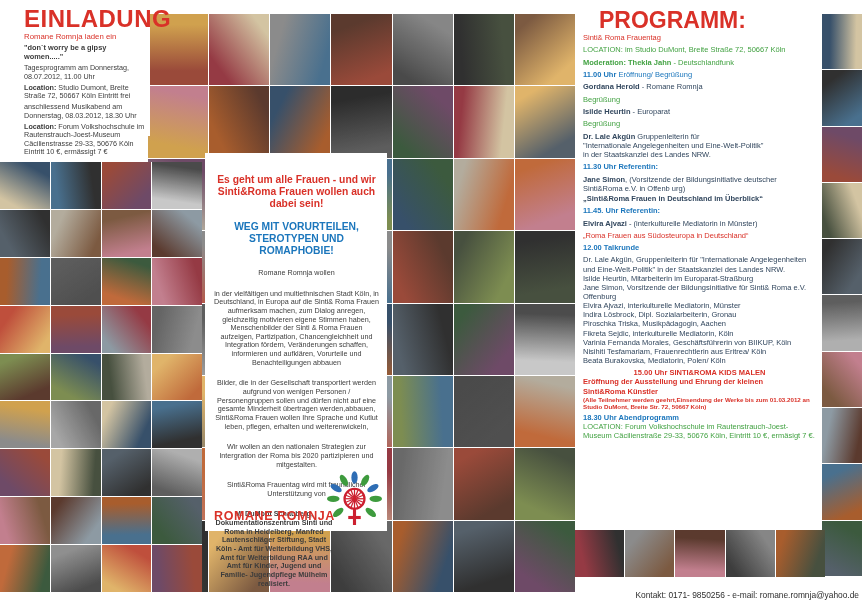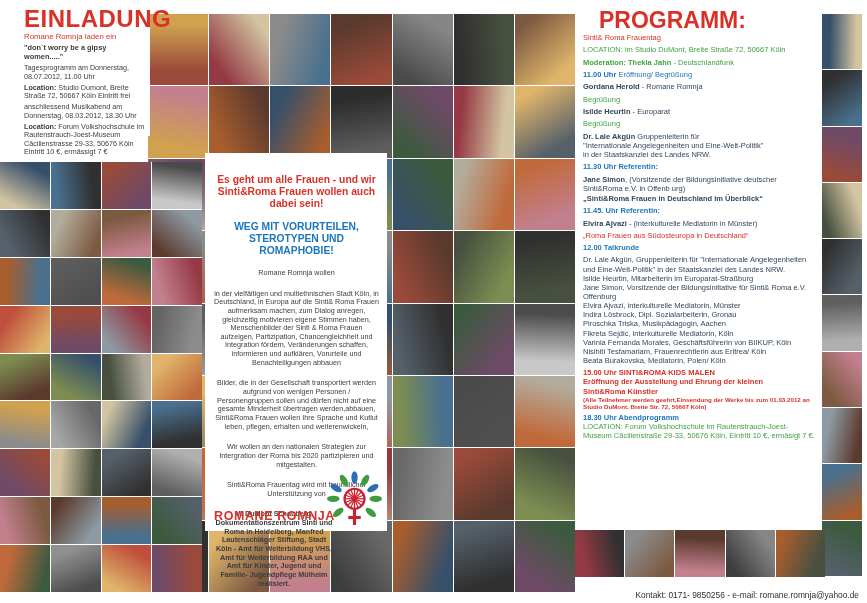--- a/index.html
+++ b/index.html
@@ -239,21 +239,21 @@
         <div>Isilde Heurtin,  Mitarbeiterin im Europarat-Straßburg</div>
         <div>Jane Simon, Vorsitzende der Bildungsinitiative für Sinti&amp; Roma e.V. Offenburg</div>
         <div>Elvira Ajvazi, interkulturelle Mediatorin, Münster</div>
         <div>Indira Lösbrock, Dipl. Sozialarbeiterin, Gronau</div>
         <div>Piroschka Triska, Musikpädagogin, Aachen</div>
         <div>Fikreta Sejdic, interkulturelle Mediatorin, Köln</div>
         <div>Varinia Fernanda Morales, Geschäftsführerin von BIIKUP, Köln</div>
         <div>Nisihiti Tesfamariam, Frauenrechtlerin aus Eritrea/ Köln</div>
         <div>Beata Burakovska, Mediatorin, Polen/ Köln</div>
       </div>
-    <p class="red b" style="margin-bottom:0;">15.00 Uhr SINTI&amp;ROMA KIDS MALEN</p>
+    <p class="red b" style="margin-bottom:0;text-align:center;">15.00 Uhr SINTI&amp;ROMA KIDS MALEN</p>
     <p class="red b" style="margin-bottom:0;width:190px;">Eröffnung der Ausstellung und Ehrung der kleinen Sinti&amp;Roma Künstler</p>
     <p class="red b tiny">(Alle Teilnehmer werden geehrt,Einsendung der Werke bis zum 01.03.2012 an Studio DuMont, Breite Str. 72, 50667 Köln)</p>
     <p class="blue b" style="margin-bottom:0;">18.30 Uhr Abendprogramm</p>
     <p class="green">LOCATION: Forum Volkshochschule im Rautenstrauch-Joest-Museum Cäcilienstraße 29-33, 50676 Köln, Eintritt 10 €, ermäsigt 7 €.</p>
   </div>
 
   <div class="footer">Kontakt: 0171- 9850256 - e-mail: romane.romnja@yahoo.de</div>
 
 </div>
 

